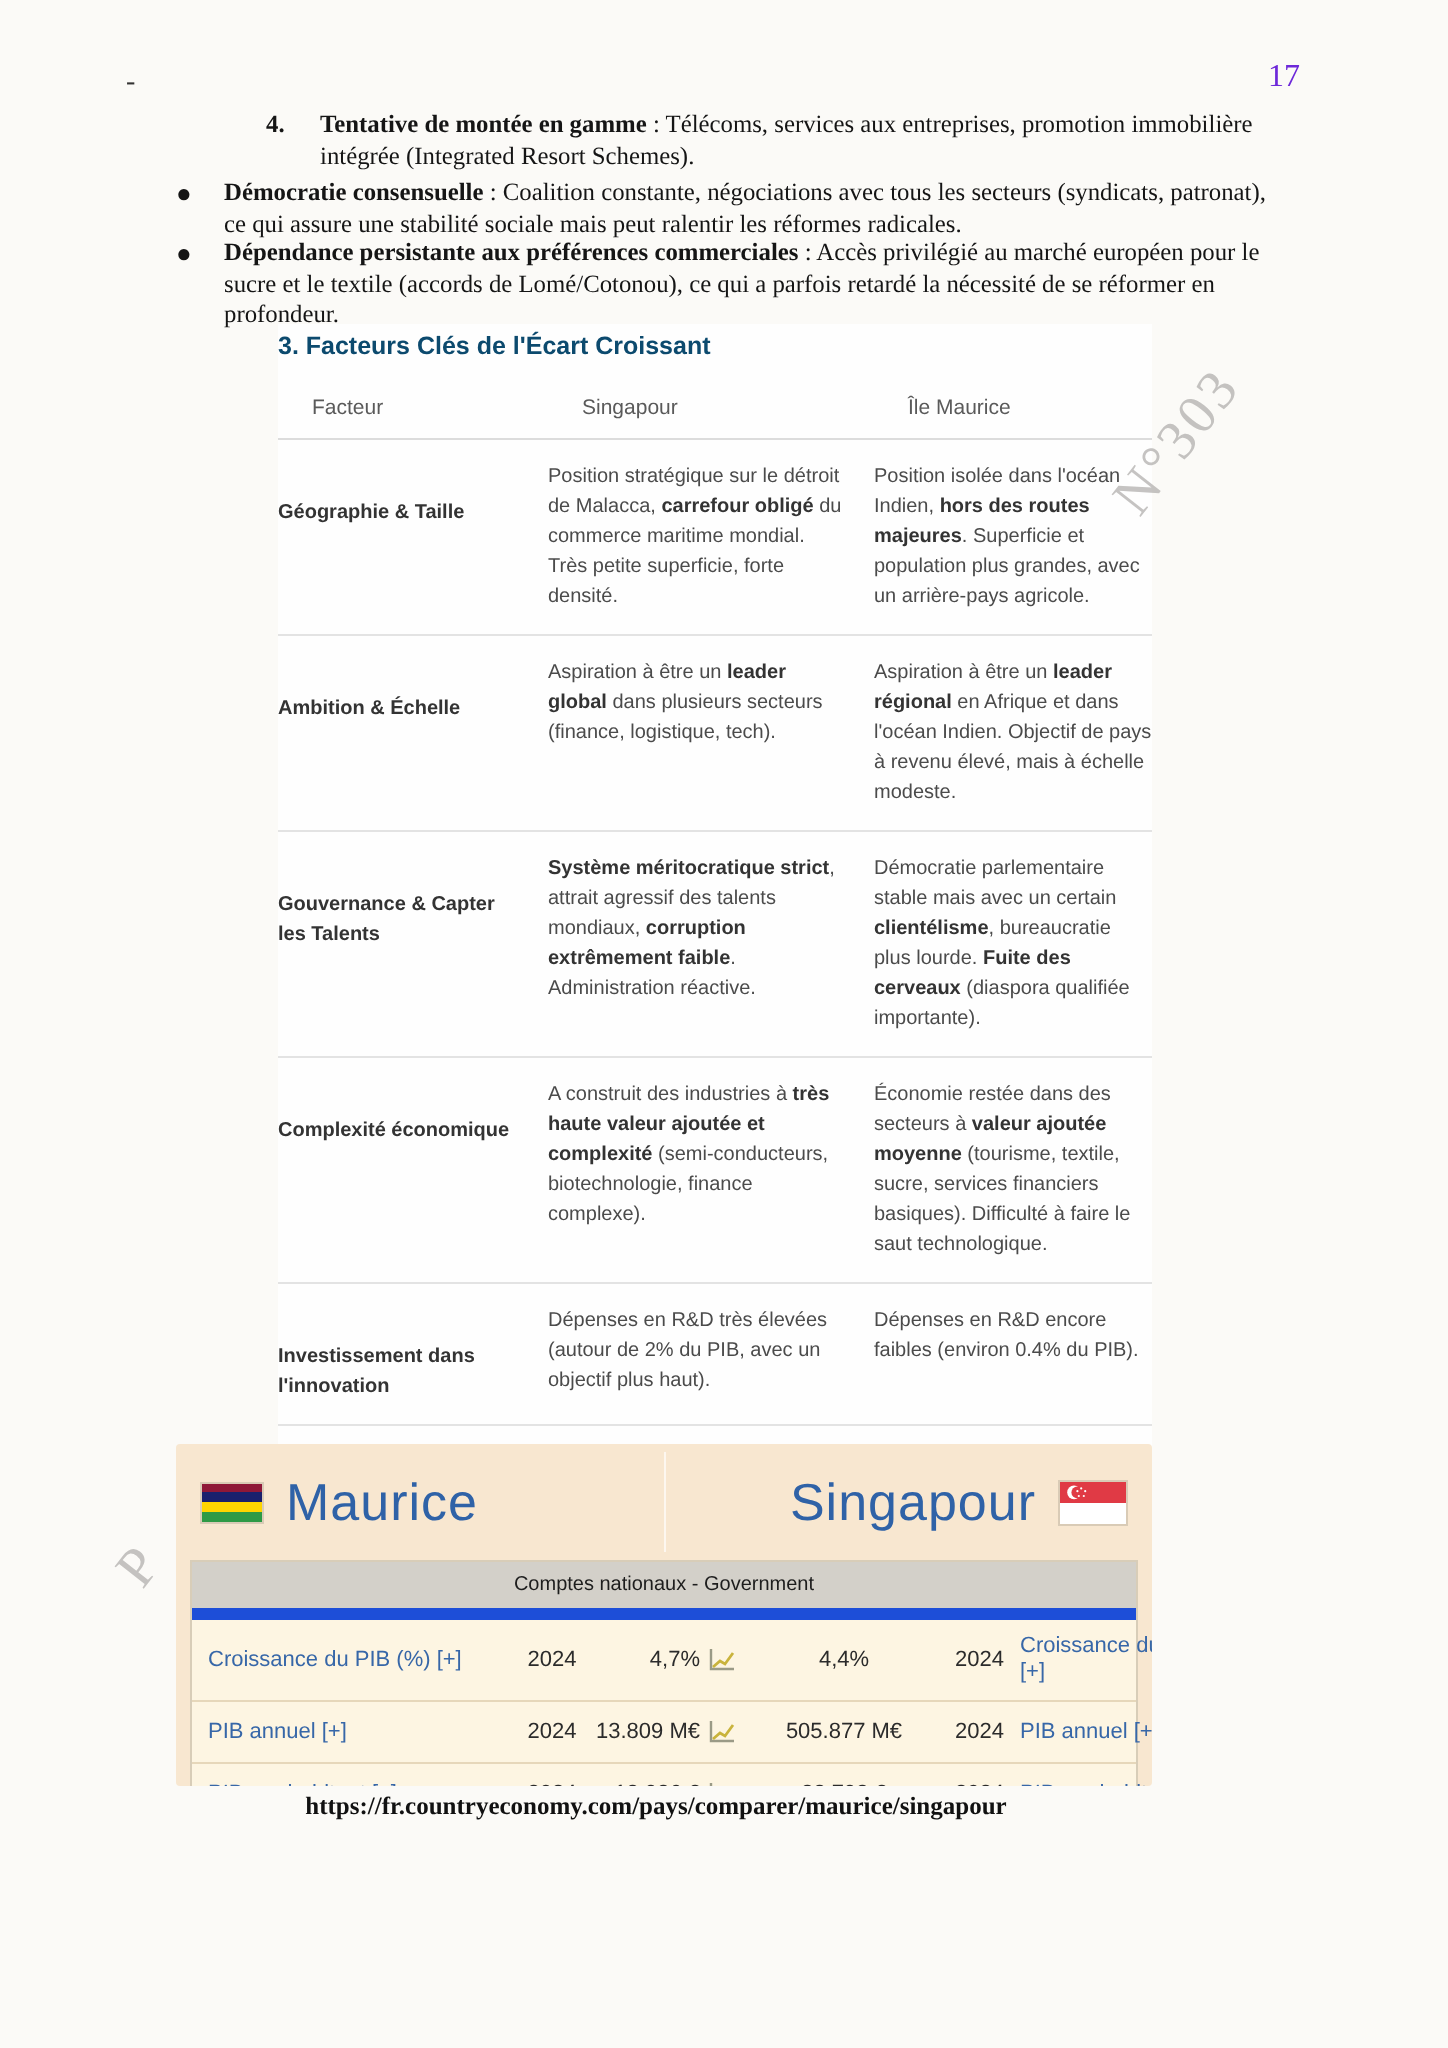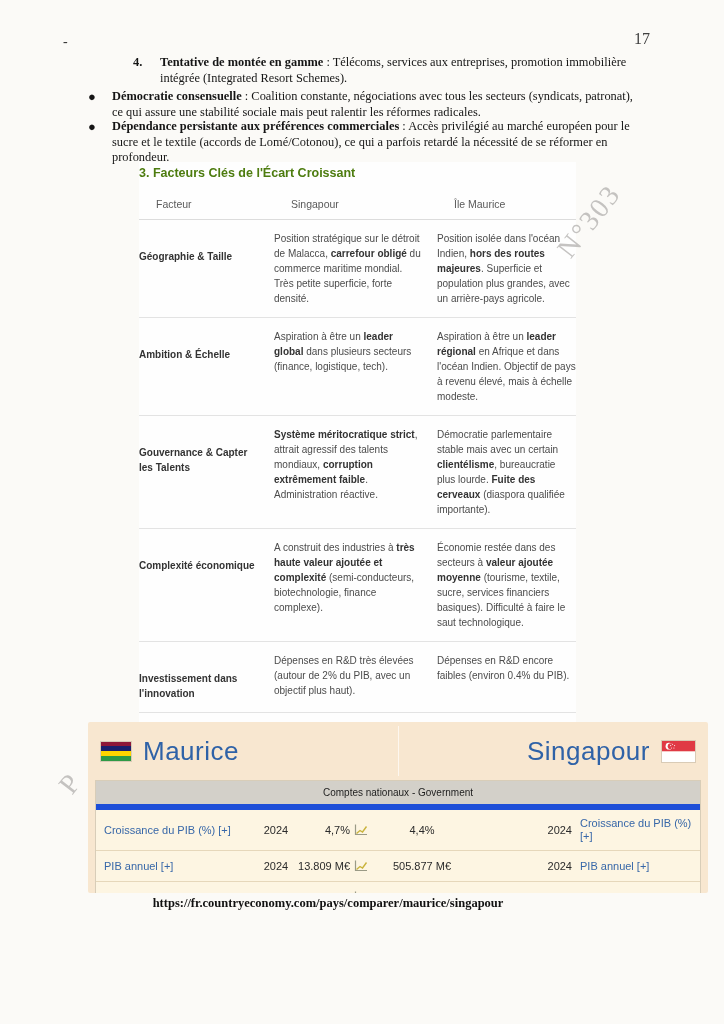--- a/index.html
+++ b/index.html
@@ -3,52 +3,52 @@
 <meta charset="utf-8">
 <style>
   html,body{margin:0;padding:0;background:#e8e8e8;}
   #page{
     position:relative;width:724px;height:1024px;background:#fbfaf7;
     overflow:hidden;font-family:"Liberation Serif",serif;color:#1c1c1c;
     box-shadow:0 0 4px rgba(0,0,0,.2);
   }
   
   .corner-dash{position:absolute;left:63px;top:34px;font-size:14px;color:#333;}
-  .page-number{position:absolute;left:634px;top:30px;font-size:16px;color:#404040;}
+  .page-number{position:absolute;left:634px;top:30px;font-size:16px;color:#6d28d9;}
   .doc-text{font-size:12.4px;line-height:15.6px;color:#151515;}
   .numbered-item{position:absolute;left:133px;top:55px;width:500px;display:flex;}
   .numbered-item .marker{width:27px;flex:none;font-weight:bold;}
   .numbered-item .itext{width:468px;}
   .bullet-item{position:absolute;left:88px;width:552px;display:flex;}
   .bullet-item .bdot{width:24px;flex:none;font-weight:bold;font-size:13px;}
   .bullet-item .btext{flex:1;}
   .doc-text b{font-weight:bold;}
   
   .factors{
     position:absolute;left:139px;top:162px;width:437px;background:#fefefe;
     font-family:"Liberation Sans","DejaVu Sans",sans-serif;color:#454545;
     padding:4px 0 6px 0;
   }
-  .factors-title{font-size:12.5px;font-weight:bold;color:#4d7c0f;margin:0 0 18px 0;}
+  .factors-title{font-size:12.5px;font-weight:bold;color:#0c4a6e;margin:0 0 18px 0;}
   .f-grid{display:grid;grid-template-columns:122px 150px 1fr;column-gap:13px;}
   .f-headrow{border-bottom:1px solid #dcdcdc;padding-bottom:9px;}
   .f-head{font-size:10.5px;color:#5a5a5a;padding-left:17px;}
   .f-row{border-bottom:1px solid #e3e3e3;padding:11px 0;}
   .f-row:last-child{border-bottom:none;}
   .f-cell{font-size:10px;line-height:15px;color:#4b4b4b;}
   .f-cell b{color:#333;font-weight:bold;}
   .f-name{font-weight:bold;color:#333;font-size:10px;padding-top:18px;}
   
   .wm{position:absolute;font-family:"Liberation Serif",serif;color:#b2b0ae;
       opacity:.75;pointer-events:none;white-space:nowrap;}
   .wm-upper{left:576px;top:232px;font-size:28px;transform:rotate(-52deg);transform-origin:left bottom;letter-spacing:2px;}
   .wm-lower{left:62px;top:768px;font-size:28px;transform:rotate(-52deg);transform-origin:center;}
   
   .cmp-panel{
-    position:absolute;left:88px;top:722px;width:620px;height:171px;
+    position:absolute;left:88px;top:722px;width:488px;height:171px;
     background:#f8e7d0;font-family:"Liberation Sans","DejaVu Sans",sans-serif;
     overflow:hidden;border-radius:2px;
   }
   .cmp-header{height:58px;display:flex;align-items:center;justify-content:space-between;
     padding:0 13px;position:relative;}
   .cmp-header .half{display:flex;align-items:center;gap:12px;}
   .country-name{font-size:26px;color:#2f62a7;letter-spacing:.5px;}
   .cmp-divider{position:absolute;left:50%;top:4px;bottom:4px;width:1px;background:rgba(255,255,255,.65);}
   .flag{flex:none;box-shadow:0 0 0 1px rgba(0,0,0,.12);}
   .flag-mu{width:30px;height:19px;display:flex;flex-direction:column;}

